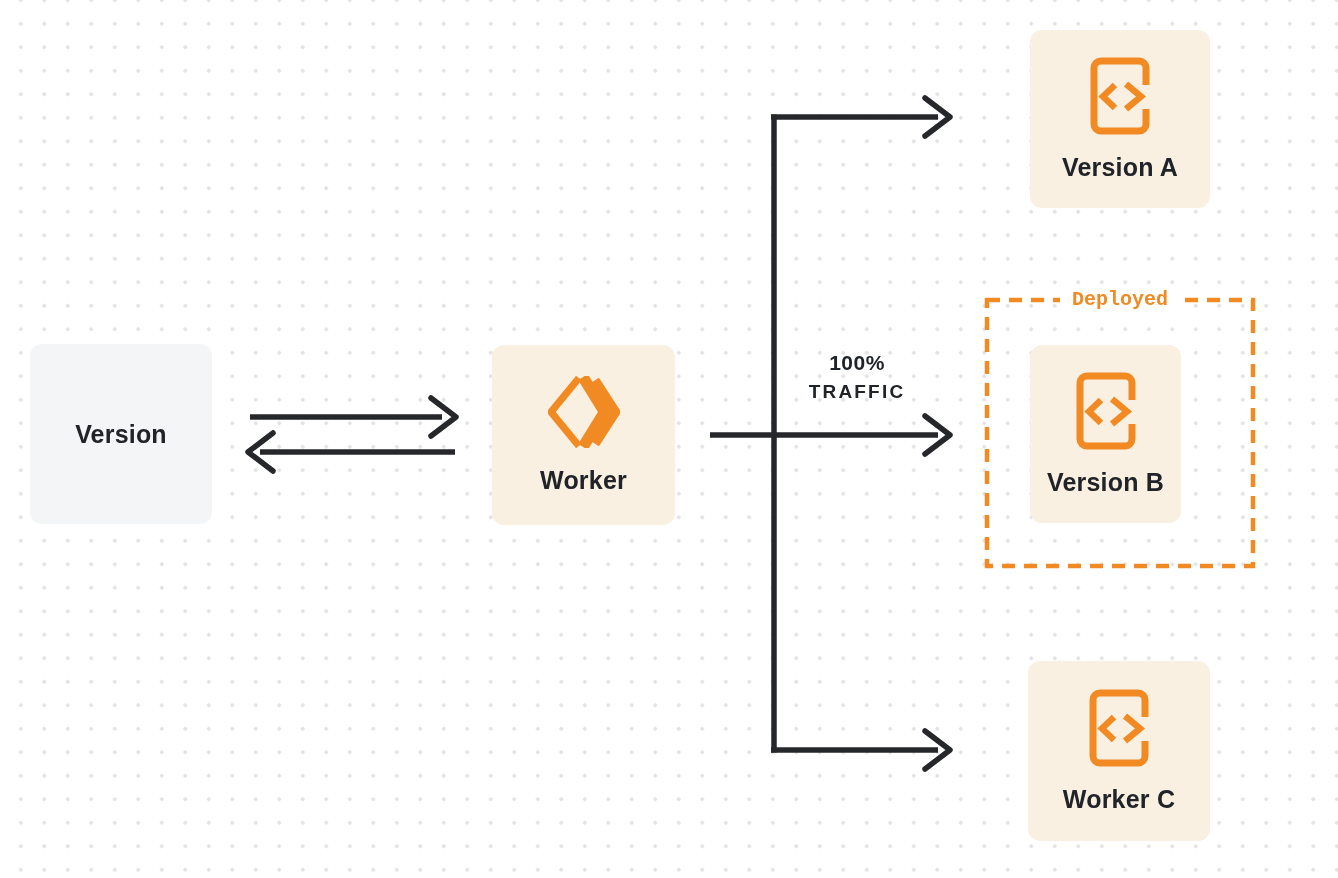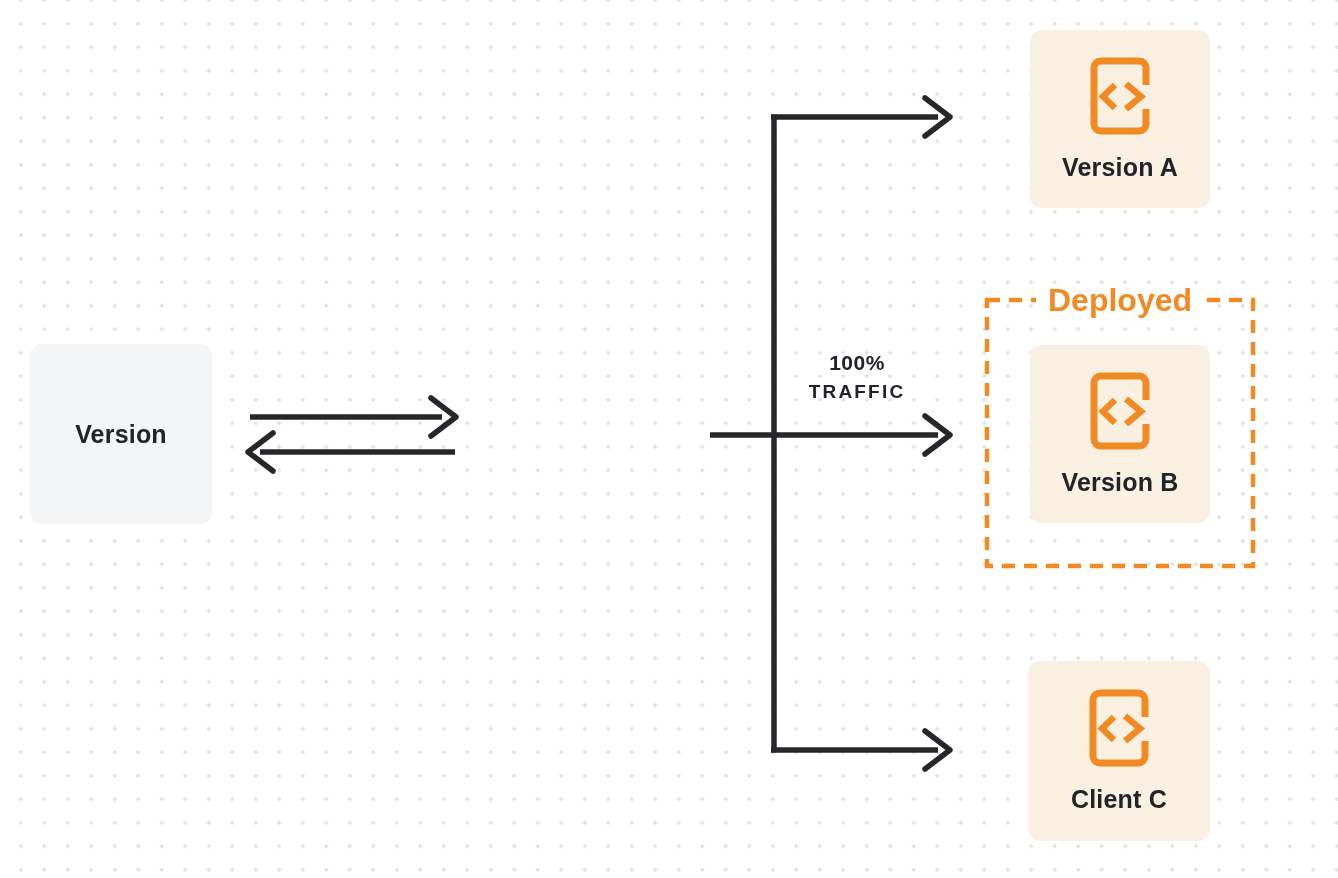--- a/index.html
+++ b/index.html
@@ -77,25 +77,26 @@
   .icon-eraser { stroke: var(--node-peach); fill: none; }
   .icon-glyph  { stroke: var(--accent-orange); fill: none; stroke-linejoin: miter; }
 
   .deployed-label {
     position: absolute;
     left: 1120px;
     top: 286px;
     transform: translateX(-50%);
     background: var(--background);
     padding: 0 12px;
-    font-size: 32px;
+    font-size: 20px;
     font-weight: 700;
     color: var(--accent-orange);
     line-height: 28px;
     white-space: nowrap;
+    font-family: Liberation Mono, monospace;
   }
 
   .traffic-label {
     position: absolute;
     left: 857px;
     top: 350px;
     transform: translateX(-50%);
     text-align: center;
     color: var(--text-dark);
     font-weight: 700;
@@ -127,49 +128,57 @@
     <path class="line" d="M771 750 H938"></path>
     <path class="head" d="M925 731 L950 750 L925 769"></path>
 
     <rect class="dashed-rect" x="987" y="300" width="266" height="266"></rect>
   </svg>
 
   <div class="node node-gray" style="left:30px; top:344px; width:182px; height:180px;">
     <span class="label">Version</span>
   </div>
 
+  <div class="node node-peach" style="left:492px; top:345px; width:183px; height:180px;">
+    <svg width="72" height="72" viewBox="0 0 70 70">
+      <path class="logo-stroke" d="M30 2 L3 35 L30 68" stroke-width="7"></path>
+      <path class="logo-stroke" d="M34 1 L55 35 L34 69" stroke-width="11"></path>
+      <path class="logo-stroke" d="M46 4 L66 35 L46 66" stroke-width="8.5"></path>
+    </svg>
+    <span class="label">Worker</span>
+  </div>
 
   <div class="node node-peach" style="left:1030px; top:30px; width:180px; height:178px;">
     <svg width="60" height="78" viewBox="0 0 60 78">
       <rect class="icon-rect" x="4" y="4" width="52" height="70" rx="7" stroke-width="7"></rect>
       <path class="icon-eraser" d="M56 28 V52" stroke-width="9"></path>
       <path class="icon-glyph" d="M25 28 L13 39.5 L25 51" stroke-width="6.5"></path>
       <path class="icon-glyph" d="M36 27 L51 39.5 L36 52" stroke-width="6.5"></path>
     </svg>
     <span class="label">Version A</span>
   </div>
 
-  <div class="node node-peach" style="left:1030px; top:345px; width:180px; height:178px;">
+  <div class="node node-peach" style="left:1030px; top:345px; width:151px; height:178px;">
     <svg width="60" height="78" viewBox="0 0 60 78">
       <rect class="icon-rect" x="4" y="4" width="52" height="70" rx="7" stroke-width="7"></rect>
       <path class="icon-eraser" d="M56 28 V52" stroke-width="9"></path>
       <path class="icon-glyph" d="M25 28 L13 39.5 L25 51" stroke-width="6.5"></path>
       <path class="icon-glyph" d="M36 27 L51 39.5 L36 52" stroke-width="6.5"></path>
     </svg>
     <span class="label">Version B</span>
   </div>
 
   <div class="node node-peach" style="left:1028px; top:661px; width:182px; height:180px;">
     <svg width="60" height="78" viewBox="0 0 60 78">
       <rect class="icon-rect" x="4" y="4" width="52" height="70" rx="7" stroke-width="7"></rect>
       <path class="icon-eraser" d="M56 28 V52" stroke-width="9"></path>
       <path class="icon-glyph" d="M25 28 L13 39.5 L25 51" stroke-width="6.5"></path>
       <path class="icon-glyph" d="M36 27 L51 39.5 L36 52" stroke-width="6.5"></path>
     </svg>
-    <span class="label">Client C</span>
+    <span class="label">Worker C</span>
   </div>
 
   <div class="deployed-label">Deployed</div>
 
   <div class="traffic-label">
     <div class="l1">100%</div>
     <div class="l2">TRAFFIC</div>
   </div>
 
 </div>

